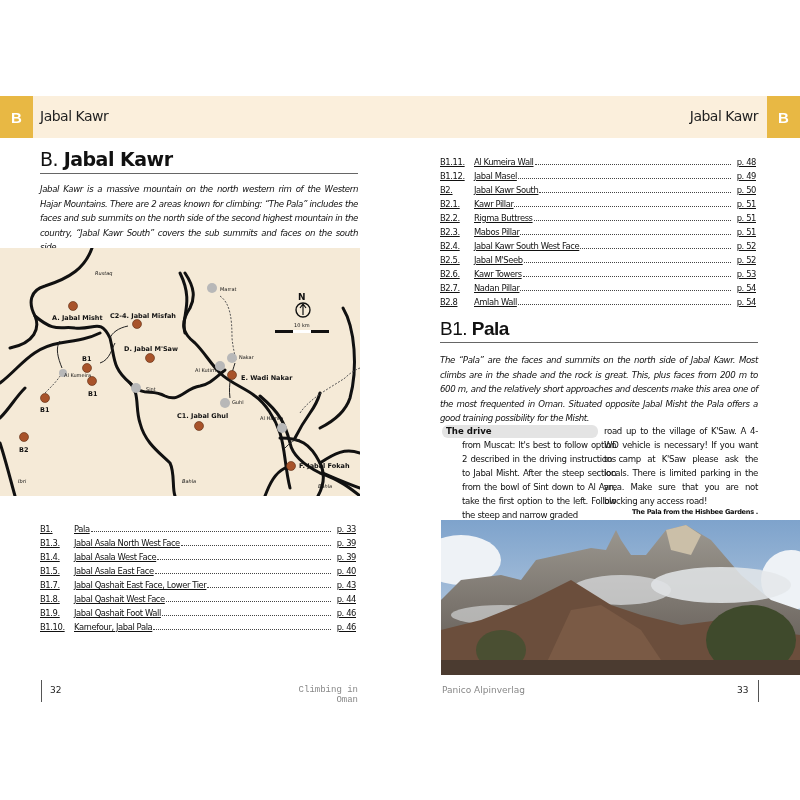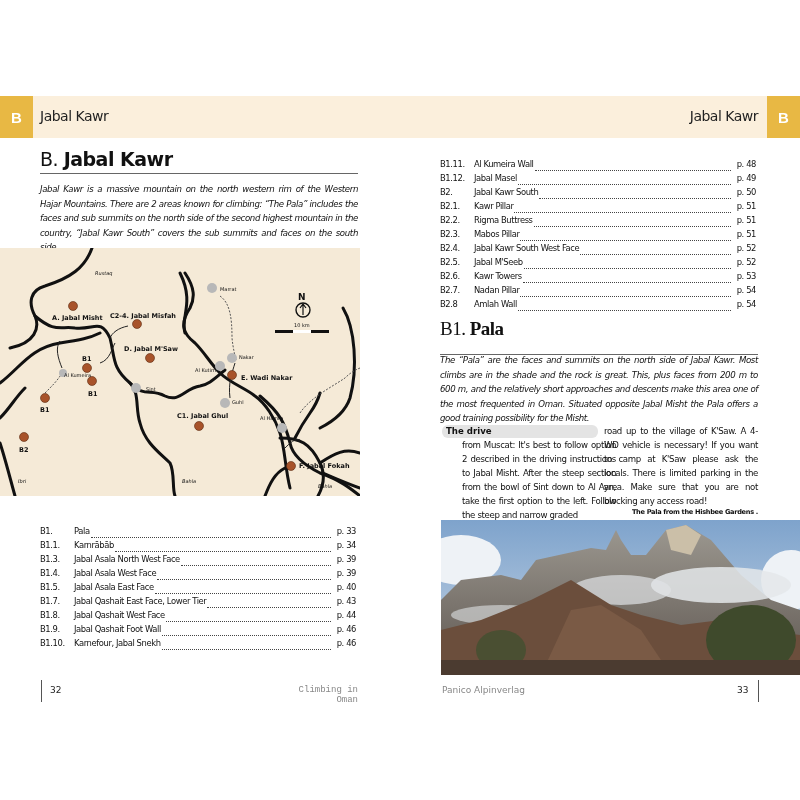--- a/index.html
+++ b/index.html
@@ -25,38 +25,38 @@
   .h-section b { font-weight:bold; }
   .intro { position:absolute; left:40px; top:182px; width:318px; font-size:8.6px; line-height:14.5px;
            font-style:italic; text-align:justify; font-family:"DejaVu Sans", sans-serif; letter-spacing:-0.35px;}
 
   .map { position:absolute; left:0; top:248px; width:360px; height:248px; background:#f5ead7; }
   .map svg { width:360px; height:248px; display:block; }
 
   .toc { position:absolute; width:316px; font-size:8.4px; font-family:"DejaVu Sans", sans-serif; letter-spacing:-0.4px;}
   .toc.left { left:40px; top:522px; }
   .toc.right { left:440px; top:155px; }
-  .toc-row { display:flex; height:14px; align-items:flex-end; }
+  .toc-row { display:flex; height:14px; align-items:center;text-decoration:underline; }
   .toc-num { width:34px; flex:none; }
   .toc-title { flex:none; white-space:nowrap; }
   .toc-dots { flex:1; border-bottom:1px dotted #444; margin:0 1px; transform:translateY(2px); }
   .toc-page { flex:none; width:24px; text-align:right; }
 
   .folio { position:absolute; top:685px; font-size:9px; font-family:"DejaVu Sans", sans-serif; }
   .folio.num-left { left:50px; color:#222; }
   .folio.title-left { left:280px; width:78px; text-align:right; color:#888;font-family:Liberation Mono, monospace; }
   .folio.pub-right { left:442px; color:#888; }
   .folio.num-right { left:737px; color:#222; }
   .vrule { position:absolute; top:680px; width:1px; height:22px; background:#555; }
   .vrule.left { left:41px; }
   .vrule.right { left:758px; }
 
   
   .h-sub { position:absolute; left:440px; top:318px; width:318px; font-size:19px;
-           border-bottom:1px solid #666; padding-bottom:14px; font-family:Liberation Serif, serif; letter-spacing:-0.5px;}
+           border-bottom:1px solid #666; padding-bottom:2px; font-family:Liberation Sans, sans-serif; letter-spacing:-0.5px;}
   .intro2 { position:absolute; left:440px; top:353px; width:318px; font-size:8.6px; line-height:14.5px;
             font-style:italic; text-align:justify; font-family:"DejaVu Sans", sans-serif; letter-spacing:-0.35px;}
   .drive-head { position:absolute; left:442px; top:425px; width:152px; height:13px; background:#e4e4e4;
                 font-size:8.6px; font-weight:bold; padding-left:4px; line-height:13px; font-family:"DejaVu Sans", sans-serif;border-radius:6px;}
   .col { position:absolute; font-size:8.6px; line-height:14px; text-align:justify; font-family:"DejaVu Sans", sans-serif; letter-spacing:-0.35px;}
   .col.c1 { left:462px; top:438px; width:154px; }
   .col.c2 { left:604px; top:424px; width:154px; }
   .caption { position:absolute; left:600px; top:508px; width:158px; text-align:right; font-size:6.6px;
              font-weight:bold; font-family:"DejaVu Sans", sans-serif; letter-spacing:-0.3px;}
   .photo { position:absolute; left:441px; top:520px; width:359px; height:155px; overflow:hidden; }
@@ -175,26 +175,20 @@
   </div>
 
   <div class="toc left" id="toc-left">
       <div class="toc-row">
         <span class="toc-num">B1.</span>
         <span class="toc-title">Pala</span>
         <span class="toc-dots"></span>
         <span class="toc-page">p. 33</span>
       </div>
       <div class="toc-row">
-        <span class="toc-num">B1.1.</span>
-        <span class="toc-title">Karnrābāb</span>
-        <span class="toc-dots"></span>
-        <span class="toc-page">p. 34</span>
-      </div>
-      <div class="toc-row">
         <span class="toc-num">B1.3.</span>
         <span class="toc-title">Jabal Asala North West Face</span>
         <span class="toc-dots"></span>
         <span class="toc-page">p. 39</span>
       </div>
       <div class="toc-row">
         <span class="toc-num">B1.4.</span>
         <span class="toc-title">Jabal Asala West Face</span>
         <span class="toc-dots"></span>
         <span class="toc-page">p. 39</span>
@@ -218,21 +212,21 @@
         <span class="toc-page">p. 44</span>
       </div>
       <div class="toc-row">
         <span class="toc-num">B1.9.</span>
         <span class="toc-title">Jabal Qashait Foot Wall</span>
         <span class="toc-dots"></span>
         <span class="toc-page">p. 46</span>
       </div>
       <div class="toc-row">
         <span class="toc-num">B1.10.</span>
-        <span class="toc-title">Karnefour, Jabal Snekh</span>
+        <span class="toc-title">Karnefour, Jabal Pala</span>
         <span class="toc-dots"></span>
         <span class="toc-page">p. 46</span>
       </div>
     </div>
 
   <div class="vrule left"></div>
   <div class="folio num-left">32</div>
   <div class="folio title-left">Climbing in Oman</div>
 
   <div class="toc right" id="toc-right">

